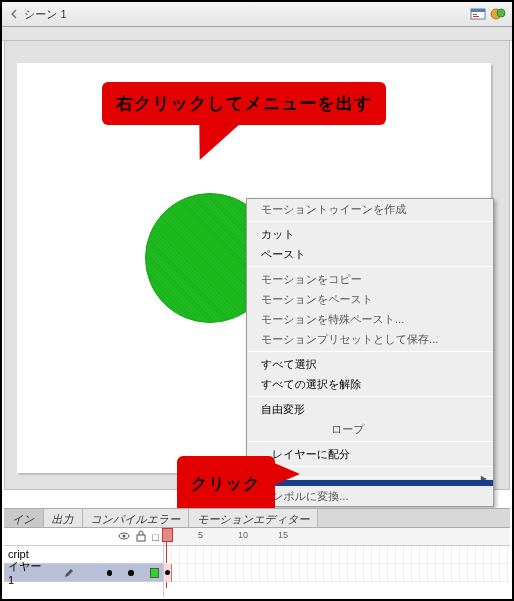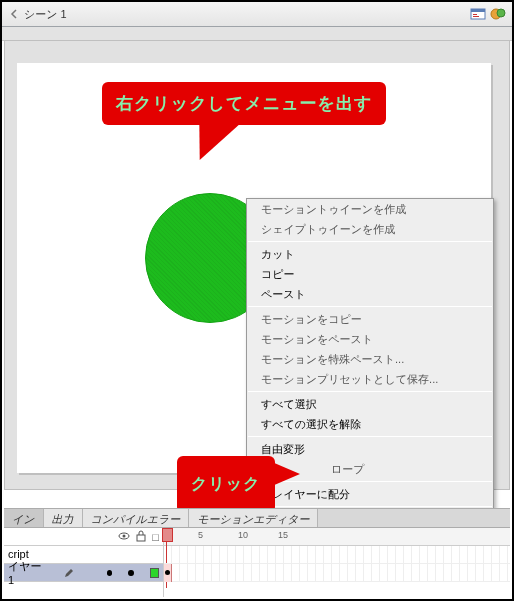--- a/index.html
+++ b/index.html
@@ -13,21 +13,21 @@
   .topbar .icn { width: 16px; height: 16px; margin-left: 4px; }
 
   .subbar { height: 14px; background: #e3e3e3; border-bottom: 1px solid #c5c5c5; }
 
   
   .stage-outer { position: absolute; left: 2px; right: 2px; top: 38px; height: 450px; background: #e1e1e1; border: 1px solid #bfbfbf; }
   .stage { position: absolute; left: 12px; top: 22px; width: 474px; height: 410px; background: #fff; box-shadow: 2px 2px 0 rgba(0,0,0,0.15); }
   .circle { position: absolute; left: 128px; top: 130px; width: 130px; height: 130px; border-radius: 50%; background: #1dbb1d; background-image: repeating-linear-gradient(45deg, rgba(0,0,0,0.05) 0, rgba(0,0,0,0.05) 1px, transparent 1px, transparent 3px); border: 1px solid #14a314; }
 
   
-  .bubble { position: absolute; background: #e30000; color: #86efac; font-size: 17px; font-weight: bold; padding: 10px 14px; border-radius: 6px; white-space: nowrap; letter-spacing: 1px; }
+  .bubble { position: absolute; background: #e30000; color: #000000; font-size: 17px; font-weight: bold; padding: 10px 14px; border-radius: 6px; white-space: nowrap; letter-spacing: 1px; }
   .bubble.b1 { left: 100px; top: 80px; }
   .bubble .tail { position: absolute; width: 0; height: 0; }
   .b1 .tail { left: 90px; bottom: -35px; border-left: 15px solid transparent; border-right: 30px solid transparent; border-top: 40px solid #e30000; transform: skewX(-20deg); }
   .bubble.b2 { left: 175px; top: 454px; font-size: 16px; padding: 18px 14px; }
   .b2 .tail { right: -25px; top: 6px; border-top: 12px solid transparent; border-bottom: 12px solid transparent; border-left: 28px solid #e30000; }
 
   
   .ctx { position: absolute; left: 244px; top: 196px; width: 248px; background: #eeeeee; border: 1px solid #9a9a9a; box-shadow: 2px 2px 4px rgba(0,0,0,0.3); font-size: 11px; color: #555; }
   .ctx .item { padding: 3px 10px 3px 14px; line-height: 14px; position: relative; }
   .ctx .item.enabled { color: #000; }
@@ -99,24 +99,22 @@
     </div>
   </div>
 
   <div class="bubble b1">
     <span>右クリックしてメニューを出す</span>
     <div class="tail"></div>
   </div>
 
   <div class="ctx">
     <div class="item">モーショントゥイーンを作成</div>
-    <div class="item">シェイプトゥイーンを作成</div>
     <div class="sep"></div>
     <div class="item enabled">カット</div>
-    <div class="item enabled">コピー</div>
     <div class="item enabled">ペースト</div>
     <div class="sep"></div>
     <div class="item">モーションをコピー</div>
     <div class="item">モーションをペースト</div>
     <div class="item">モーションを特殊ペースト...</div>
     <div class="item">モーションプリセットとして保存...</div>
     <div class="sep"></div>
     <div class="item enabled">すべて選択</div>
     <div class="item enabled">すべての選択を解除</div>
     <div class="sep"></div>

